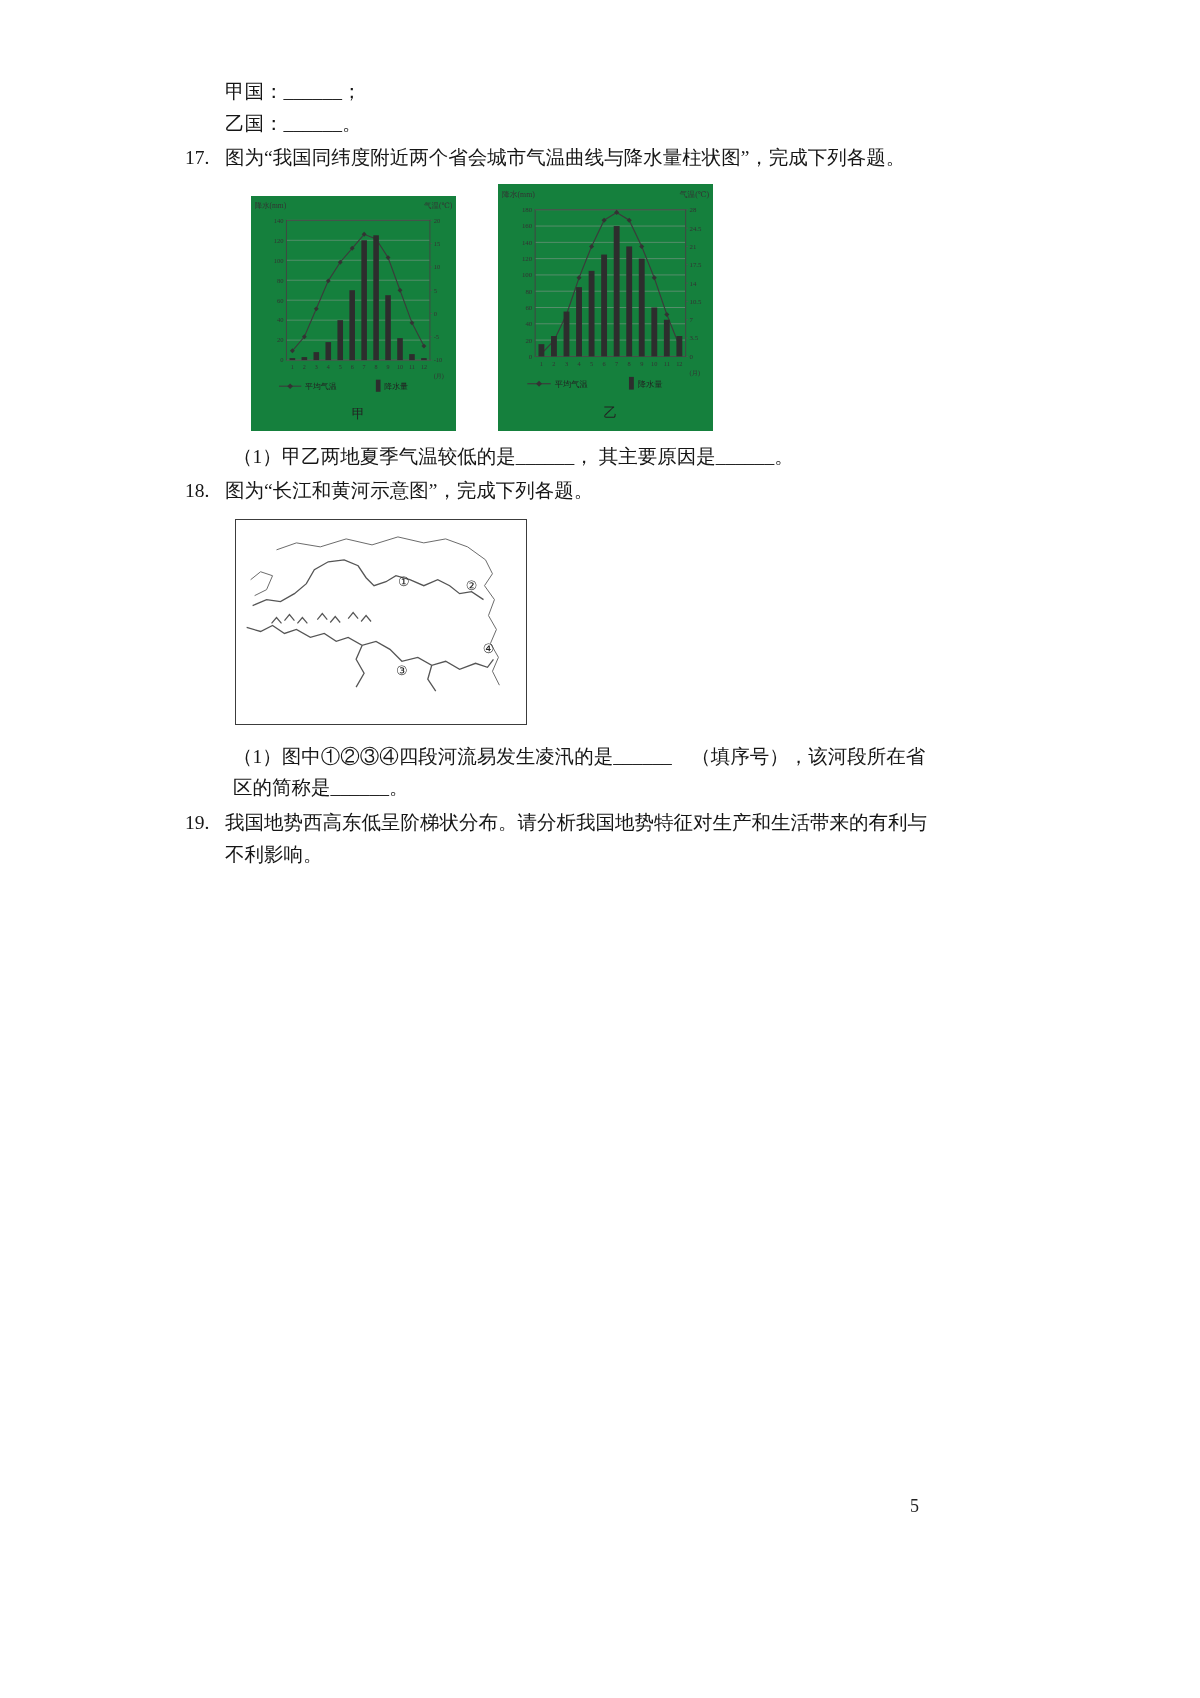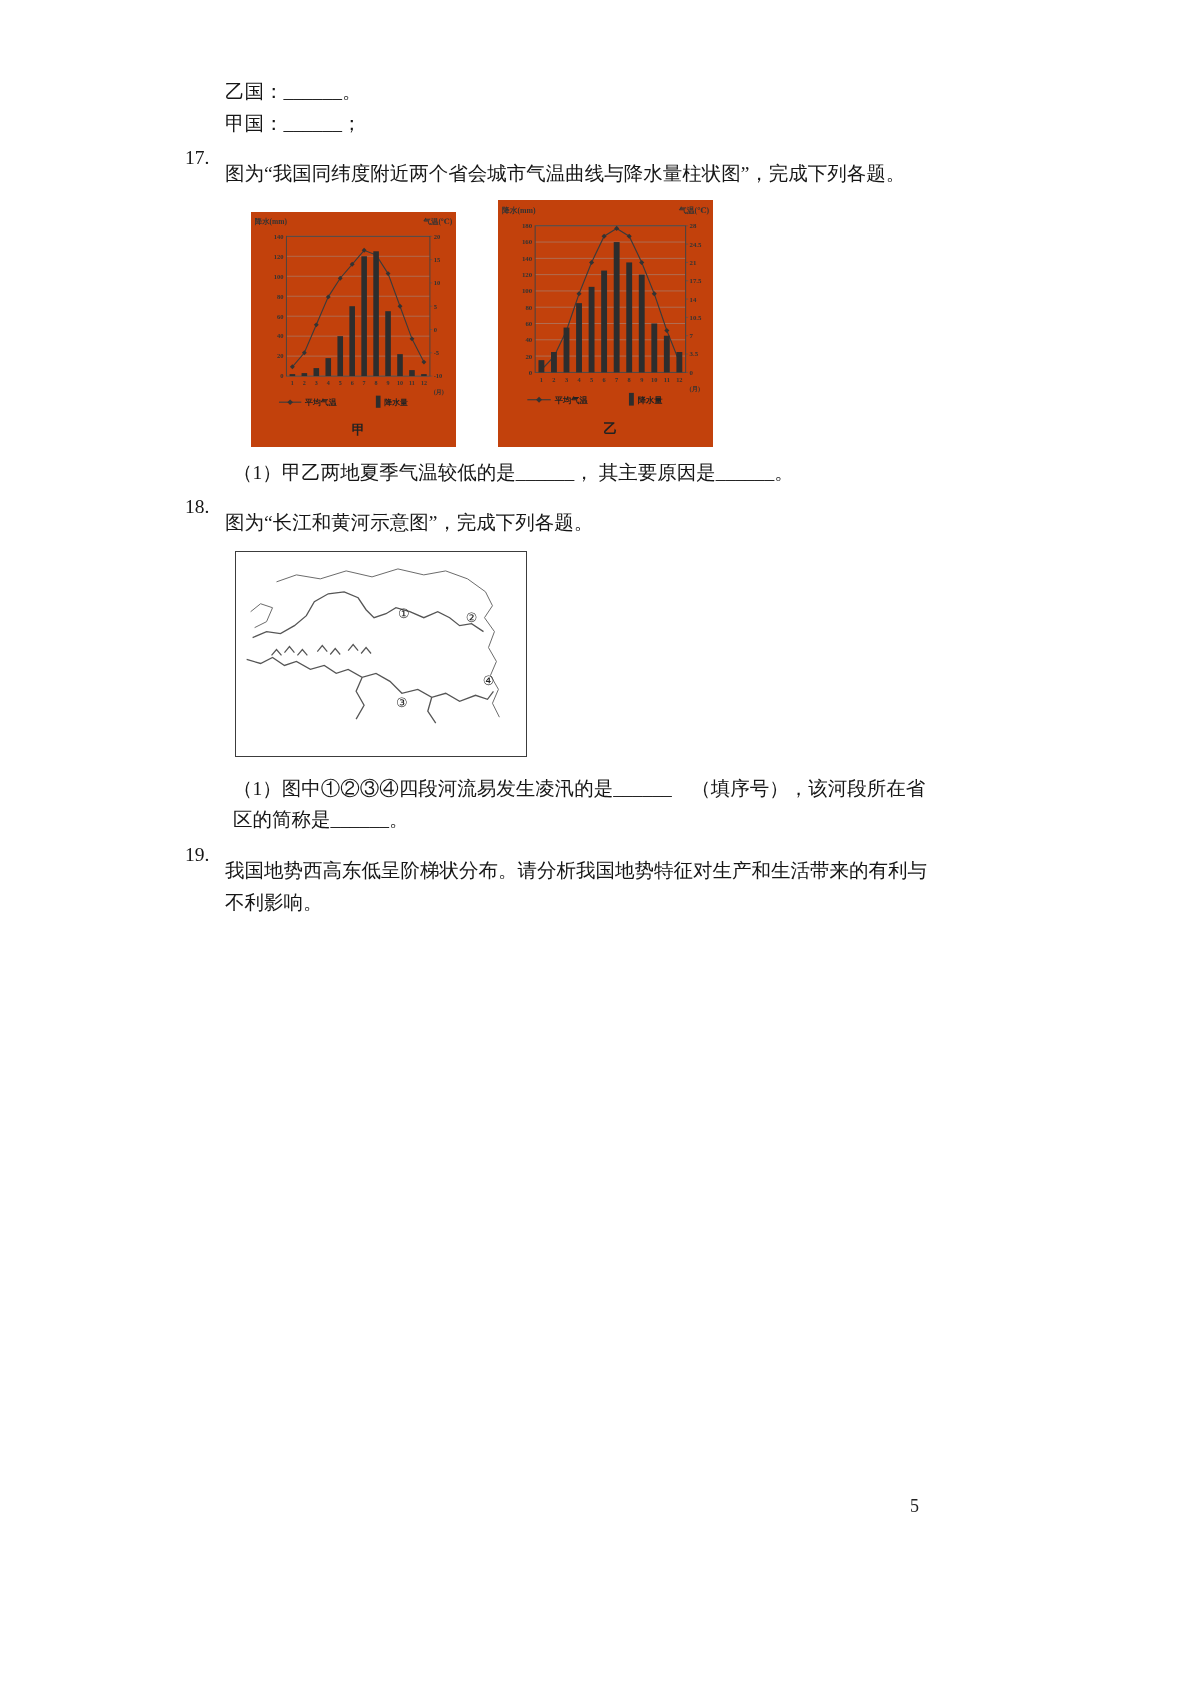--- a/index.html
+++ b/index.html
@@ -7,37 +7,37 @@
   .page {
     width:1200px; height:1698px; background:#ffffff; position:relative;
     font-family:"Liberation Serif","DejaVu Serif",serif; color:#161616;
     overflow:hidden;
   }
   .content { position:absolute; left:185px; top:76px; width:750px; font-size:19.5px; line-height:1.62; }
   p { margin:0; }
   .indent { margin-left:40px; }
   .question { display:flex; margin-top:3px; }
   .qnum { width:40px; flex:0 0 40px; }
-  .qbody { flex:1;margin-top:16px; }
+  .qbody { flex:1; }
   .sub { padding-left:8px; margin-top:2px; }
   .charts-row { display:flex; align-items:flex-end; gap:42px; margin:10px 0 10px 26px; }
-  .chart { background:#c2410c;font-weight:bold; }
+  .chart { background:#15803d; }
   .chart svg { display:block; }
   .map-fig { width:292px; height:206px; border:1.5px solid #3c3c3c; margin:12px 0 16px 10px; background:#fff; }
   .map-fig svg { width:100%; height:100%; display:block; }
   .page-num { position:absolute; left:910px; top:1496px; font-size:18px; color:#222; }
 </style>
 </head>
 <body>
 
 <div class="page">
   <div class="content">
 
+    <p class="indent">甲国：______；</p>
     <p class="indent">乙国：______。</p>
-    <p class="indent">甲国：______；</p>
 
     <div class="question">
       <span class="qnum">17.</span>
       <div class="qbody">
         <p>图为“我国同纬度附近两个省会城市气温曲线与降水量柱状图”，完成下列各题。</p>
 
         <div class="charts-row">
           <figure class="chart">
             <svg width="205" height="235" viewBox="0 0 220 252">
                 <line x1="38" y1="176" x2="192" y2="176" stroke="#9c9c9c" stroke-width="0.5"></line>

